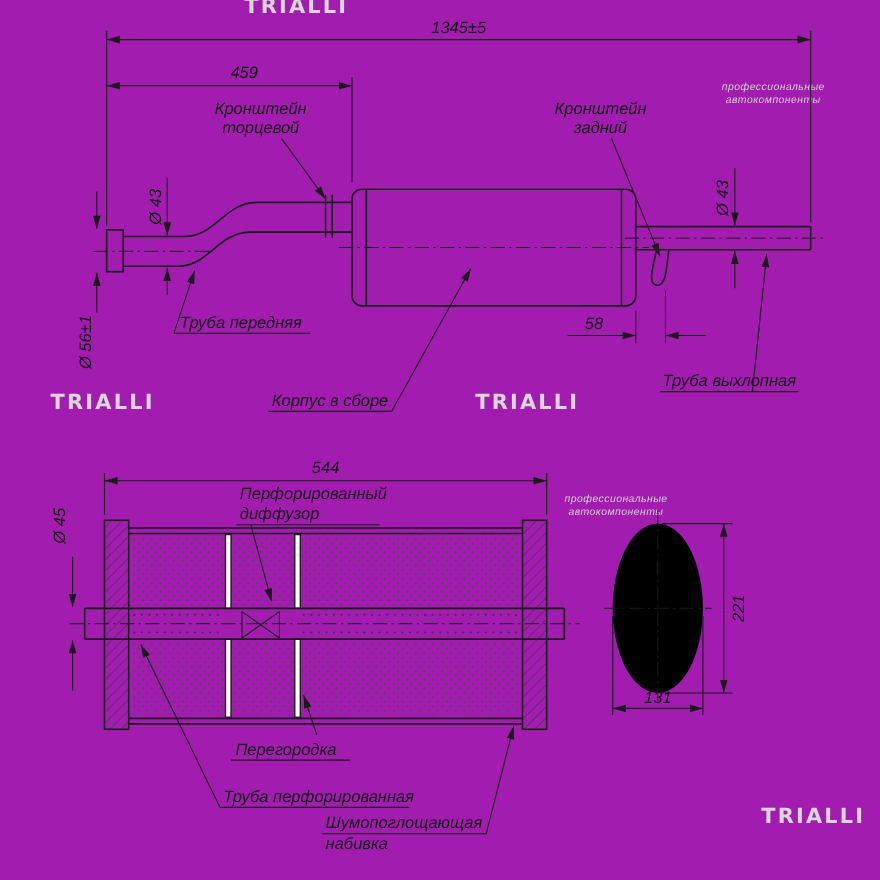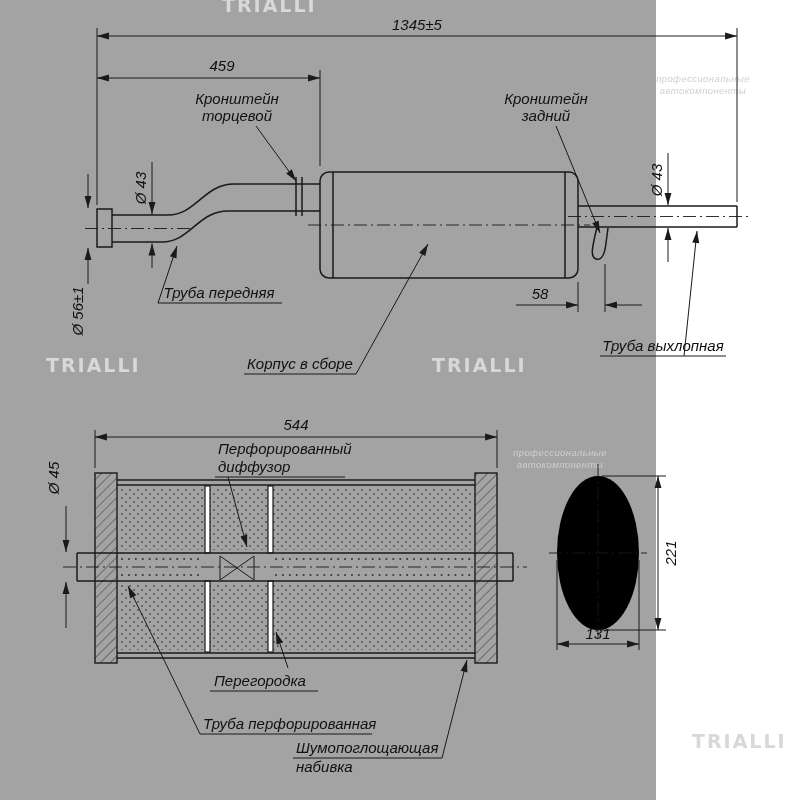--- a/index.html
+++ b/index.html
@@ -1,17 +1,17 @@
 <!DOCTYPE html>
 <html><head>
 <meta charset="utf-8">
 <style>
   * { margin:0; padding:0; box-sizing:border-box; }
   html,body { width:800px; height:800px; background:#ffffff; overflow:hidden; }
-  .canvas { width:656px; height:800px; background:#a3a3a3; position:relative; }
+  .canvas { width:800px; height:800px; background:#a21caf; position:relative; }
   svg { display:block; }
 
   
   .part rect, .part path, .part line { fill:none; stroke:#1a1a1a; stroke-width:1.5; }
   .thin line, .thin path { stroke:#1a1a1a; stroke-width:1; fill:none; }
   .cl line { stroke:#1a1a1a; stroke-width:0.9; stroke-dasharray:13 4 2 4; }
   .perf line { stroke:#3a3a3a; stroke-width:2; stroke-dasharray:0.1 6.8; stroke-linecap:round; }
   .partition { fill:#ffffff; stroke:#1a1a1a; stroke-width:1.2; }
   .padding { fill:url(#dots); stroke:none; }
   .hatchcap { fill:url(#hatch); stroke:#1a1a1a; stroke-width:1.4; }

